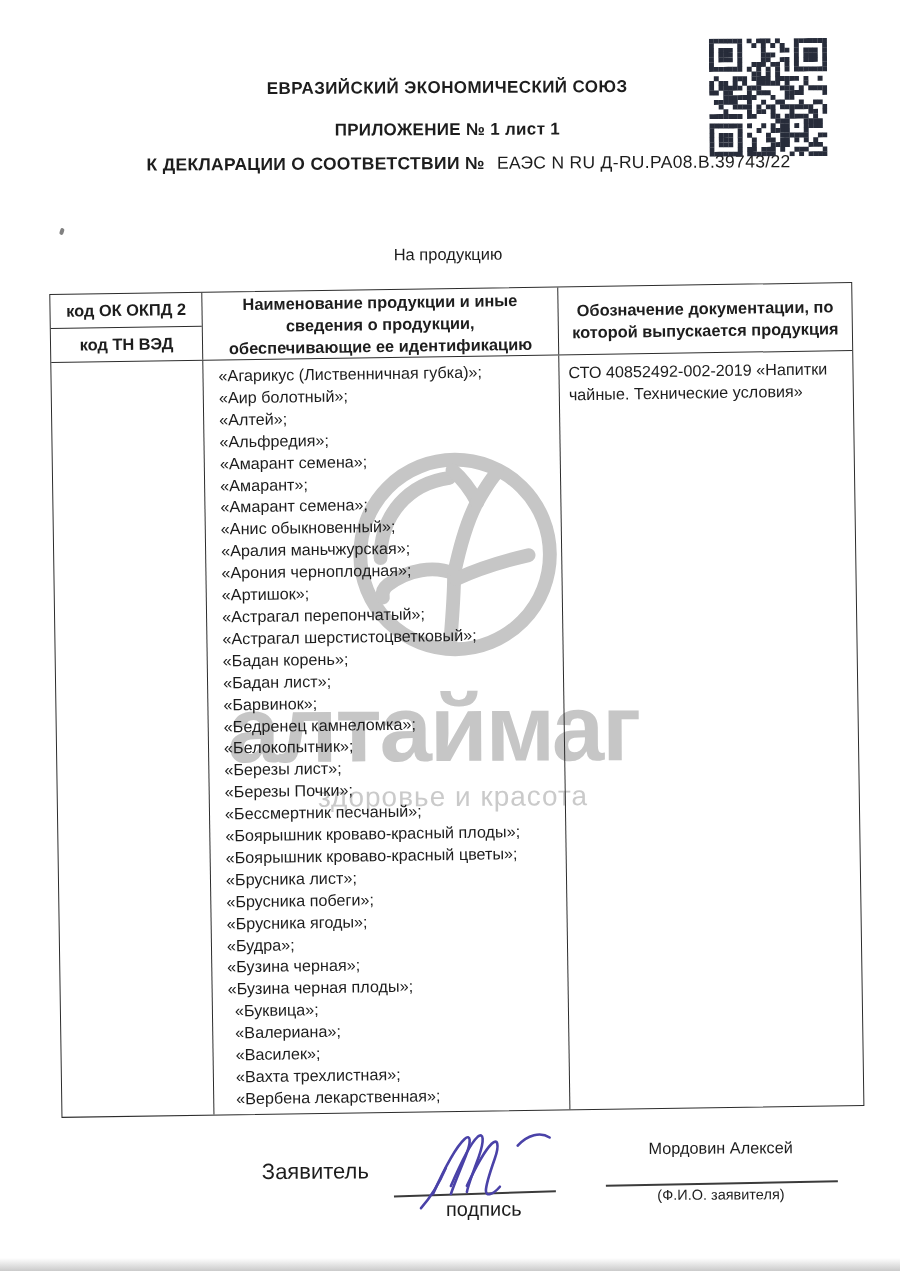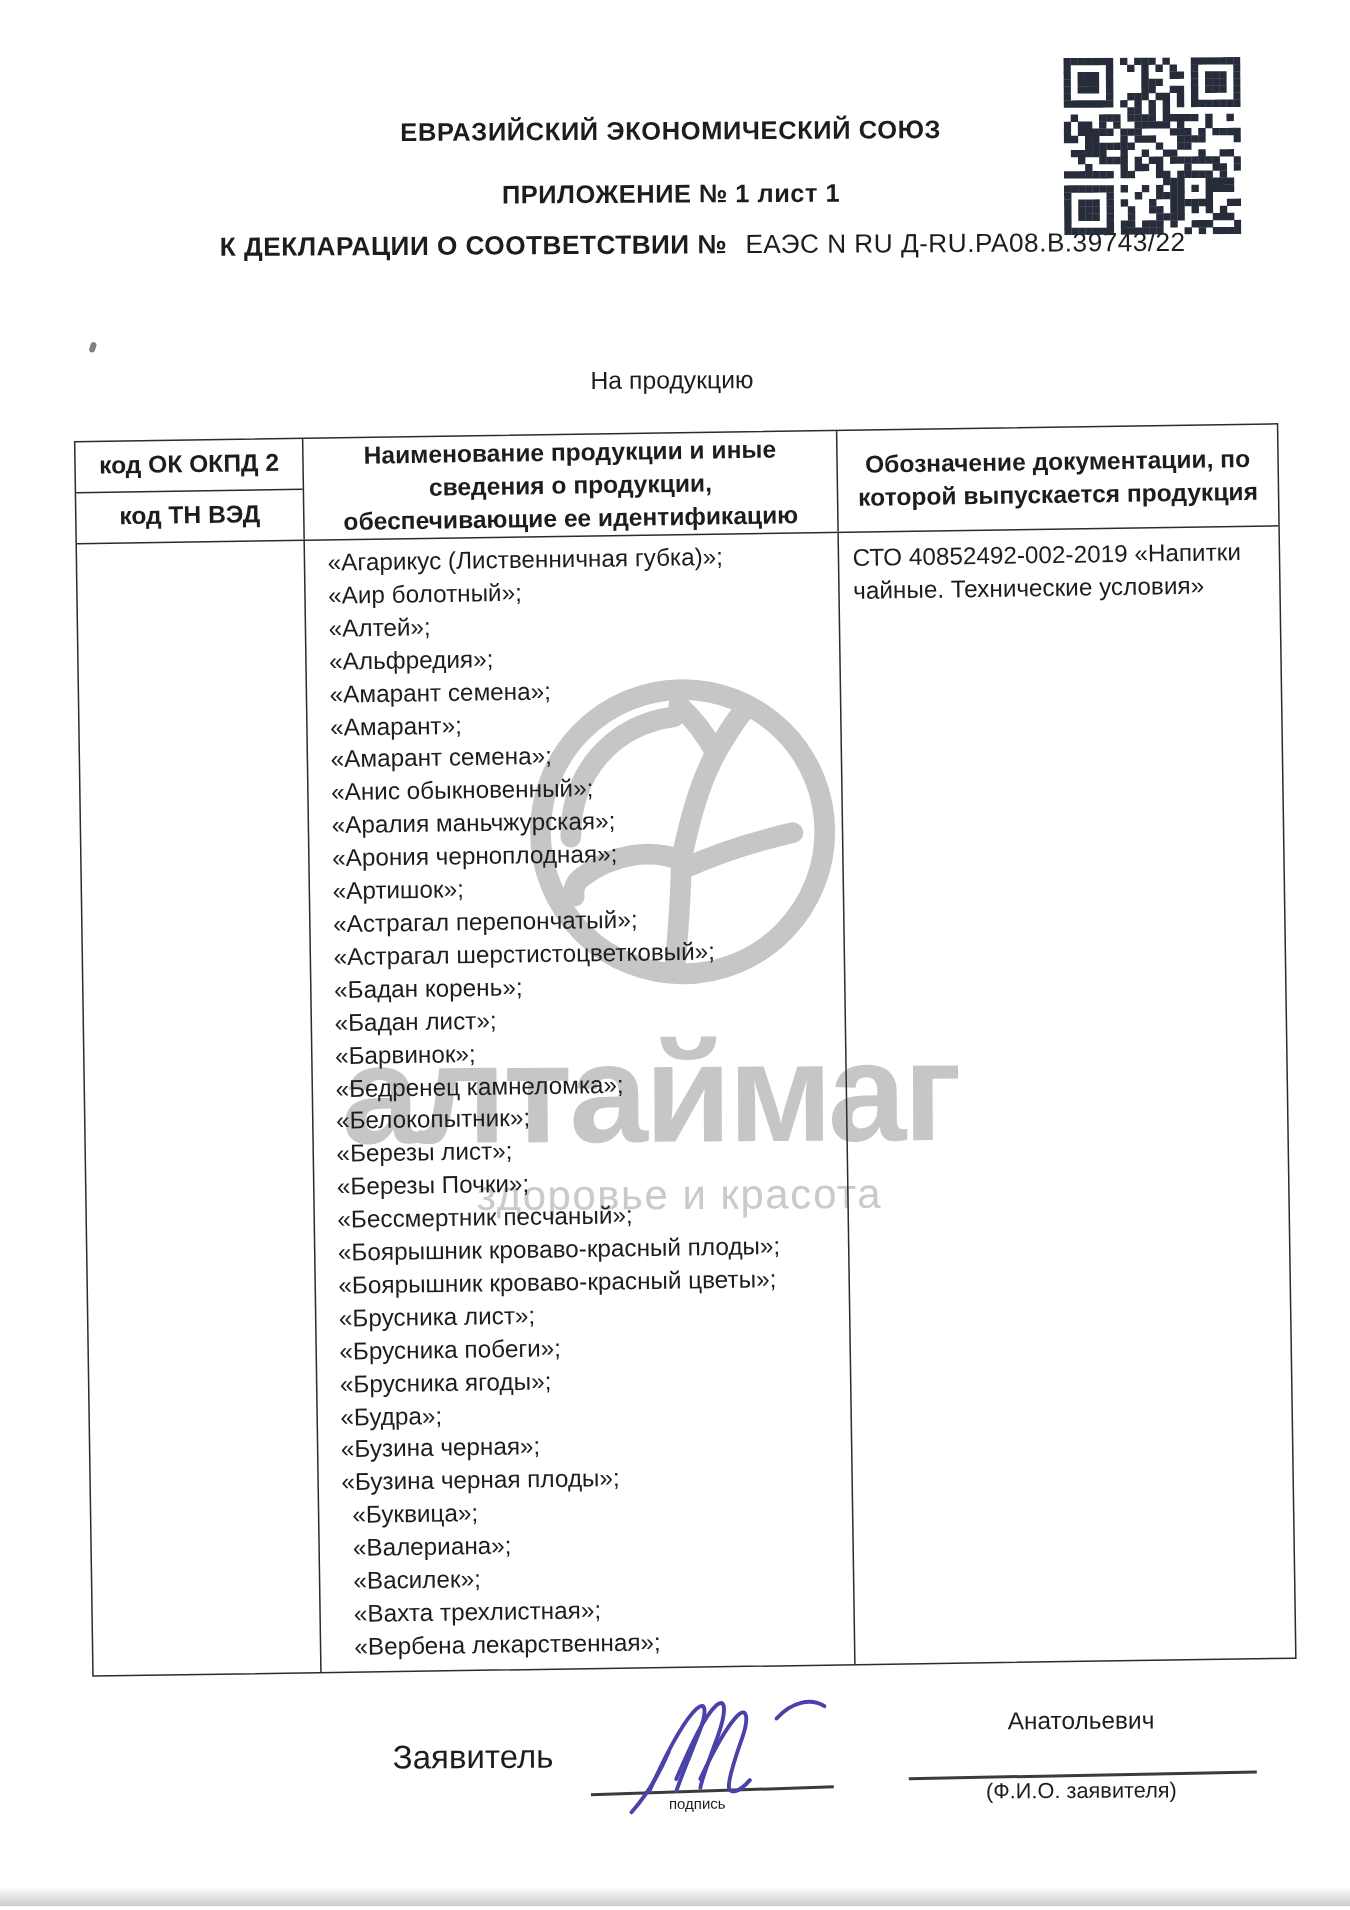--- a/index.html
+++ b/index.html
@@ -57,21 +57,21 @@
                                  text-align:center; }
   .product-list { padding:5px 0 0 15px; font-size:16.2px; line-height:21.9px; }
   .product-list div:nth-child(n+30) { padding-left:7px; }
   .doc-cell { padding:6px 12px 0 9px; font-size:16.2px; line-height:22px; }
 
   
   .applicant { position:absolute; left:259px; top:1158px; font-size:22px; z-index:3; }
   .sig-svg { position:absolute; left:412px; top:1130px; width:150px; height:82px; z-index:4; }
   .sig-line { position:absolute; left:391px; top:1193px; width:162px; height:2px;
               background:#3b3b3b; transform:rotate(-1.6deg); z-index:3; }
-  .sig-caption { position:absolute; left:443px; top:1198px; font-size:10px; z-index:3; }
+  .sig-caption { position:absolute; left:443px; top:1198px; font-size:20px; z-index:3; }
   .fio-name { position:absolute; left:601px; top:1140px; width:234px; text-align:center;
               font-size:16.3px; line-height:19.5px; z-index:3; }
   .fio-line { position:absolute; left:603px; top:1184px; width:232px; height:1.8px;
               background:#3b3b3b; transform:rotate(-0.8deg); z-index:3; }
   .fio-caption { position:absolute; left:601px; top:1188px; width:234px; text-align:center;
                  font-size:14.5px; z-index:3; }
 
   .scan-shadow { position:absolute; left:0; bottom:0; width:100%; height:13px;
                  background:linear-gradient(to top, rgba(80,80,80,.30), rgba(255,255,255,0));
                  z-index:7; }
@@ -506,20 +506,20 @@
         <path d="M36 56 C46 33 55 14 63 7 C69 2 70 10 64 27 C58 43 53 56 52 62"></path>
         <path d="M52 56 C61 37 69 22 77 14 C83 8 85 15 80 29 C75 43 71 55 71 61 C71 67 78 65 85 57"></path>
         <path d="M31 38 C24 54 15 68 6 78"></path>
         <path d="M103 16 C113 5 126 2 135 8"></path>
       </g>
     </svg>
     <div class="sig-line"></div>
     <div class="sig-caption">подпись</div>
 
     <div class="fio-name">
-      <div>Анатольевич</div>
+      <div>Мордовин Алексей</div>
     </div>
     <div class="fio-line"></div>
     <div class="fio-caption">(Ф.И.О. заявителя)</div>
 
   </div>
   <div class="scan-shadow"></div>
 </div>
 
 </body></html>

